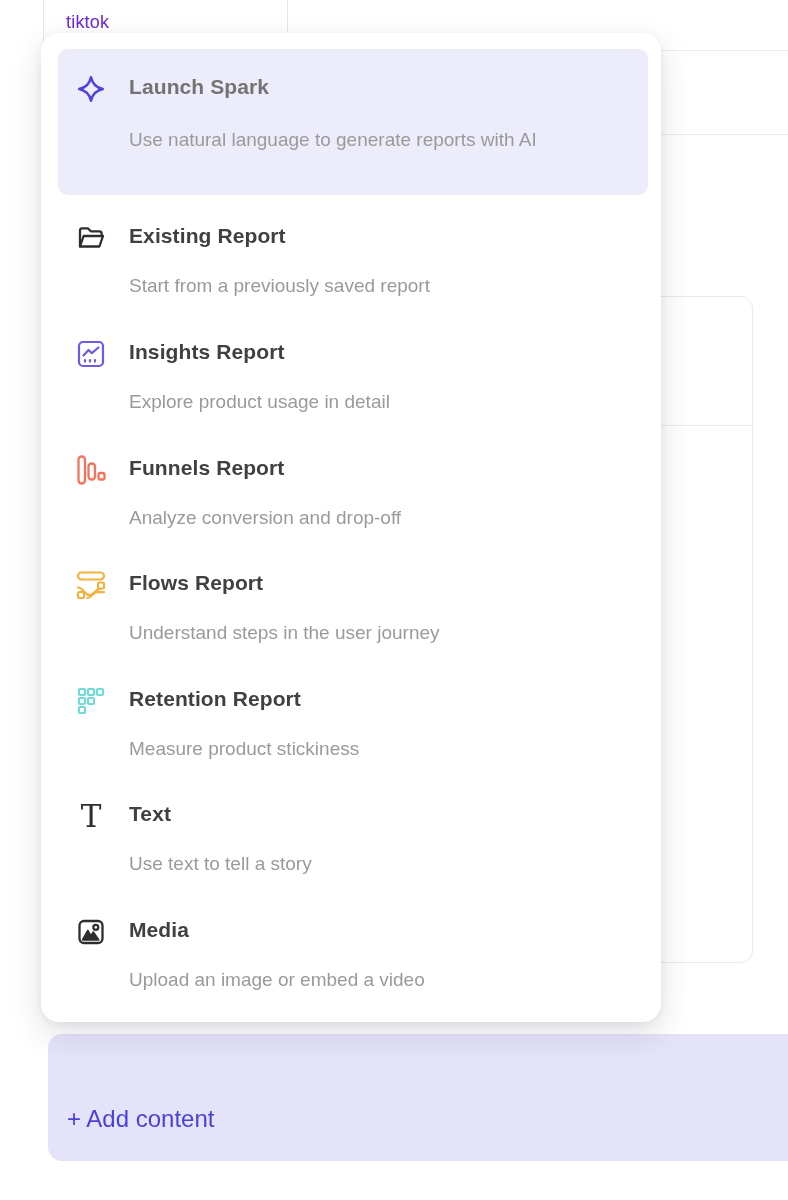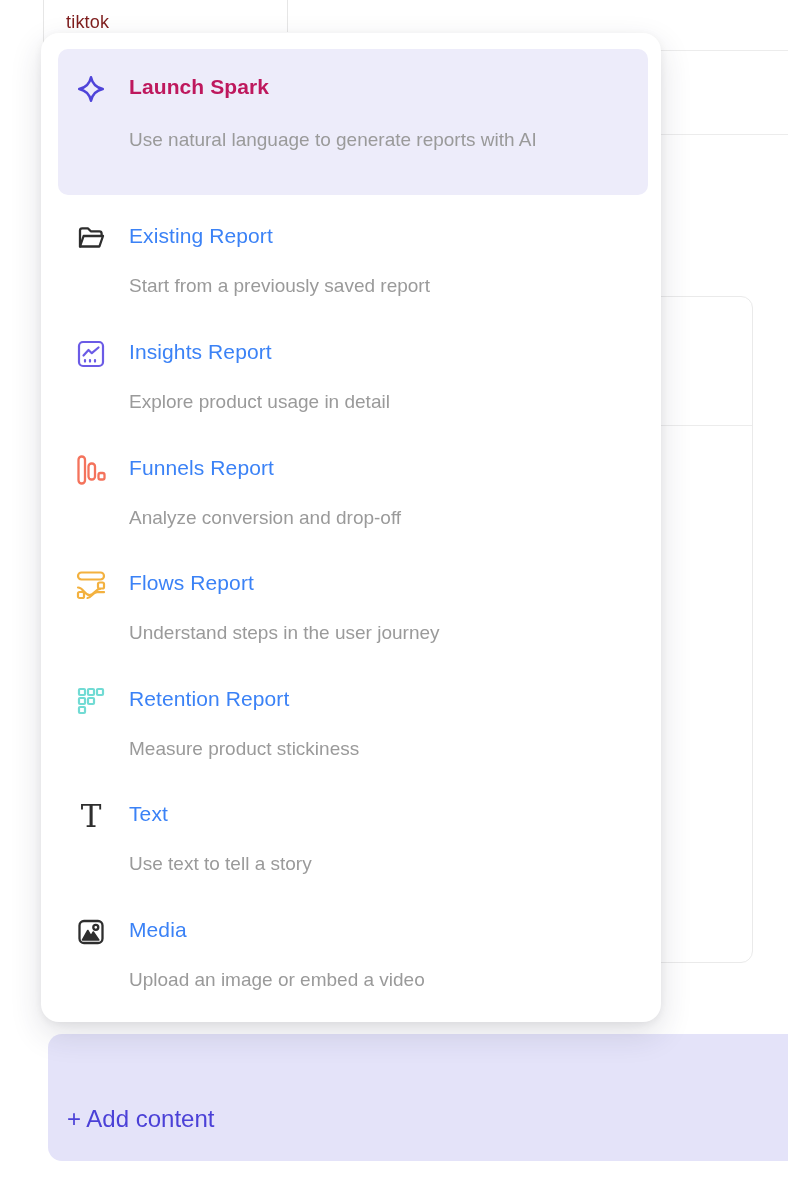--- a/index.html
+++ b/index.html
@@ -2,21 +2,21 @@
 <html><head>
 <meta charset="utf-8">
 <style>
   * { margin:0; padding:0; box-sizing:border-box; }
   html,body { width:788px; height:1200px; background:#fff; overflow:hidden;
               font-family:"Liberation Sans", sans-serif; position:relative; }
 
   
   .bg-vline1 { position:absolute; left:43px; top:0; width:1px; height:46px; background:#e6e6e6; }
   .bg-vline2 { position:absolute; left:287px; top:0; width:1px; height:32px; background:#e6e6e6; }
-  .bg-tiktok { position:absolute; left:66px; top:12px; font-size:18px; color:#7f1d1d; letter-spacing:.2px; }
+  .bg-tiktok { position:absolute; left:66px; top:12px; font-size:18px; color:#6d28d9; letter-spacing:.2px; }
   .bg-hline1 { position:absolute; left:650px; right:0; top:50px; height:1px; background:#ececec; }
   .bg-hline2 { position:absolute; left:650px; right:0; top:134px; height:1px; background:#ececec; }
   .bg-card   { position:absolute; left:598px; top:296px; width:155px; height:667px;
                border:1px solid #eaeaea; border-radius:12px; background:#fff; }
   .bg-card-divider { position:absolute; left:0; right:0; top:128px; height:1px; background:#ececec; }
 
   
   .add-banner { position:absolute; left:48px; top:1034px; width:760px; height:127px;
                 background:#e4e3f9; border-radius:14px; display:flex; align-items:center;
                 padding-left:19px; cursor:pointer; }
@@ -24,27 +24,27 @@
 
   
   .menu { position:absolute; left:41px; top:33px; width:620px; height:989px;
           background:#fff; border-radius:18px;
           box-shadow:0 12px 32px rgba(40,40,70,.14), 0 2px 8px rgba(0,0,0,.06); }
 
   .item { position:absolute; left:0; display:flex; align-items:flex-start; padding-left:35px;
           cursor:pointer; width:100%; }
   .item .ic { width:30px; height:30px; flex:0 0 30px; margin-right:23px; margin-top:1px;
               display:flex; align-items:center; justify-content:center; }
-  .item .title { font-size:21px; font-weight:400; color:#3b82f6; line-height:28px; letter-spacing:.1px; }
+  .item .title { font-size:21px; font-weight:700; color:#404040; line-height:28px; letter-spacing:.1px; }
   .item .desc  { font-size:19px; font-weight:400; color:#9a9a9a; line-height:31px; margin-top:20px; }
 
   .hl-wrap { position:absolute; left:17px; top:16px; width:590px; height:146px;
              background:#edecfa; border-radius:10px; cursor:pointer; }
   .hl-wrap .item { position:static; padding:24px 20px 0 18px; }
-  .hl-wrap .title { color:#be185d; font-weight:600; }
+  .hl-wrap .title { color:#737373; font-weight:600; }
   .hl-wrap .desc { max-width:488px; margin-top:23px; }
 
   .ticon { font-family:"DejaVu Serif","Liberation Serif",serif; font-size:31px; line-height:30px;
            color:#2e2e2e; font-weight:500; }
 
   svg { display:block; }
 </style>
 </head>
 <body>
 

